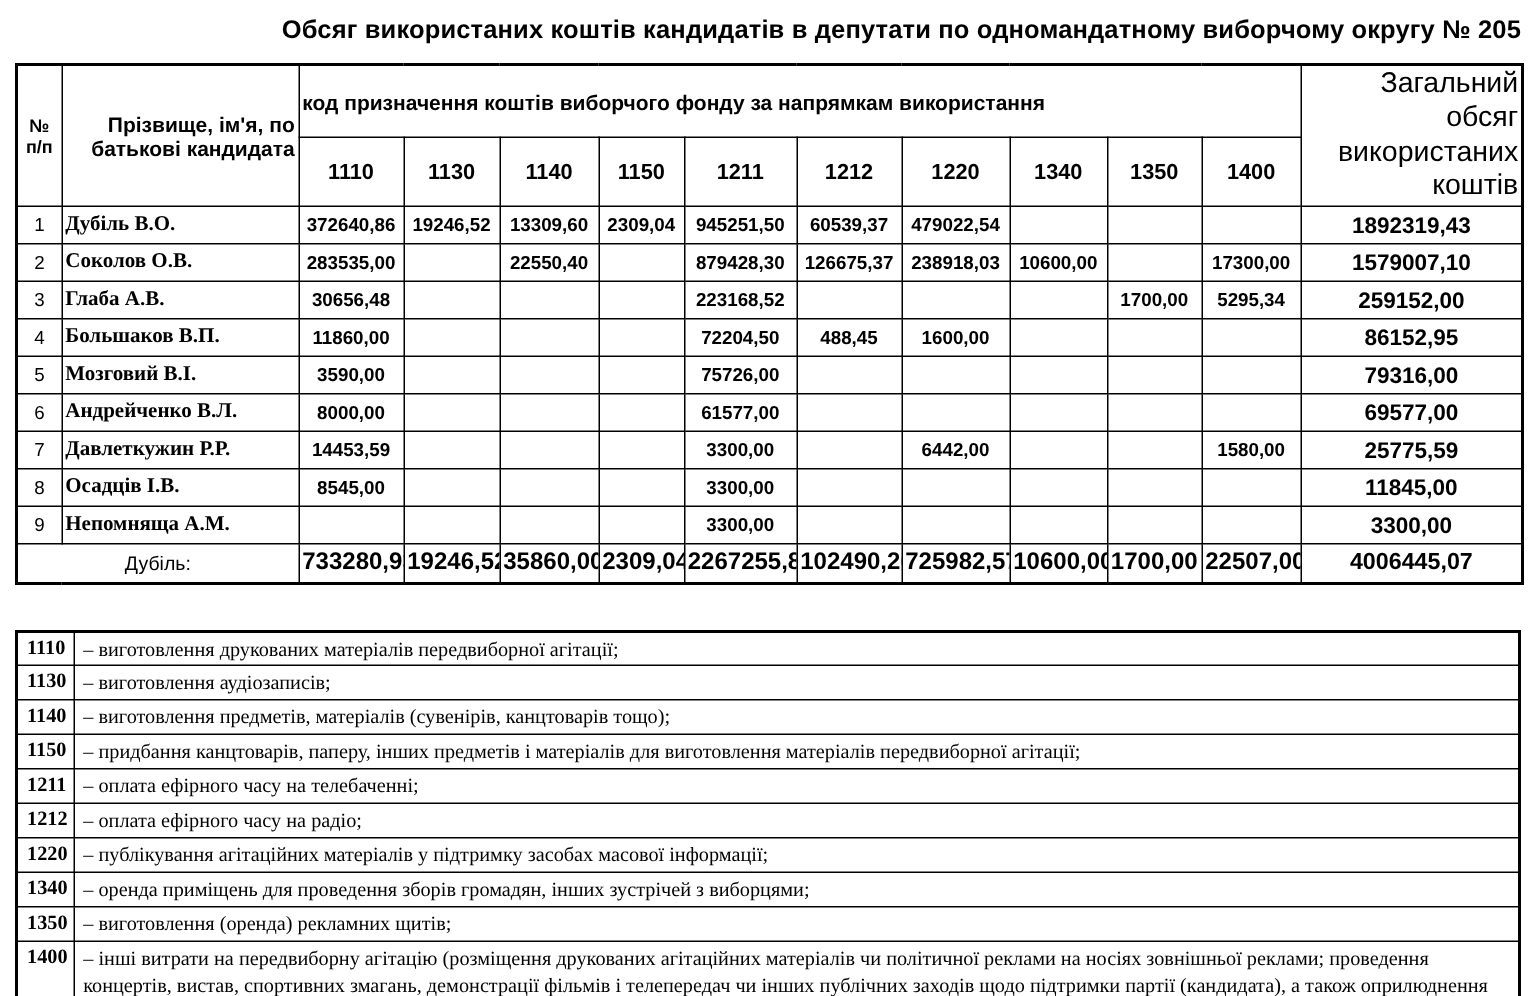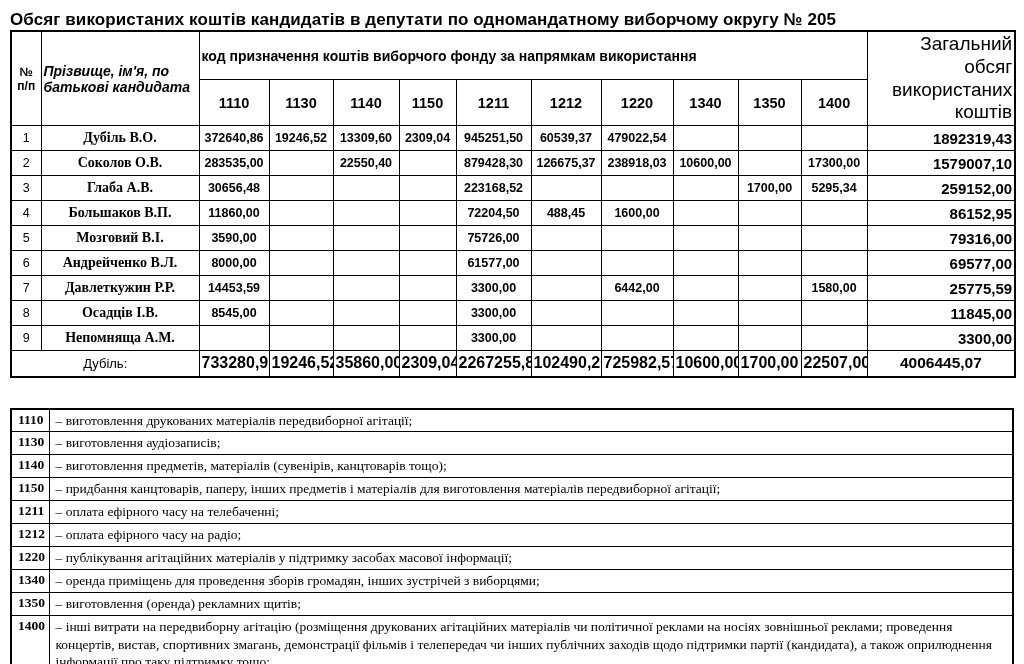--- a/index.html
+++ b/index.html
@@ -7,53 +7,53 @@
   body {
     width: 1024px; height: 664px;
     background: #ffffff;
     font-family: "Liberation Sans", sans-serif;
     color: #000;
     overflow: hidden;
   }
   .page { padding: 8px 10px 0 10px; }
 
   .doc-title {
-    text-align: left;
+    text-align: right;
     font-weight: bold;
     font-size: 17px;
-    margin: 2px 0 0 0;
+    margin: 2px 0 12px 0;
     letter-spacing: 0.1px;
   }
 
   table.main-table {
     width: 1004px;
     border-collapse: collapse;
     table-layout: fixed;
     border: 2px solid #000;
   }
   table.main-table th, table.main-table td {
     border: 1px solid #000;
     padding: 1px 2px;
     overflow: hidden;
   }
   .num-head { white-space: pre-line; font-size: 12px; font-weight: bold; text-align: center; }
-  .name-head { font-size: 14px; font-weight: bold; text-align: left; line-height: 1.15; font-style: italic; }
+  .name-head { font-size: 14px; font-weight: bold; text-align: right; line-height: 1.15; }
   .codes-group-head { font-size: 14px; font-weight: bold; text-align: left; height: 30px; }
   .code-head { font-size: 14.5px; font-weight: bold; text-align: center; height: 28px; }
   .total-head { font-size: 19px; font-weight: normal; text-align: right; line-height: 1.2; padding: 0 6px; }
 
   table.main-table tbody tr { height: 25px; }
   .num-cell { text-align: center; font-size: 12.5px; }
   .name-cell {
     font-family: "Liberation Serif", serif;
     font-weight: bold; font-size: 14px;
-    text-align: center; padding-left: 8px;
+    text-align: left; padding-left: 8px;
   }
   .amount-cell { text-align: center; font-weight: bold; font-size: 12.5px; }
-  .total-cell { text-align: right; font-weight: bold; font-size: 15px; }
+  .total-cell { text-align: center; font-weight: bold; font-size: 15px; }
 
   tr.totals-row { height: 26px; }
   .totals-label { text-align: center; font-size: 13px; font-weight: normal; }
   .totals-amount { text-align: center; font-weight: bold; font-size: 16px; }
   .grand-total { text-align: center; font-weight: bold; font-size: 15.5px; }
 
   table.legend-table {
     width: 1004px;
     margin-top: 30px;
     border-collapse: collapse;

